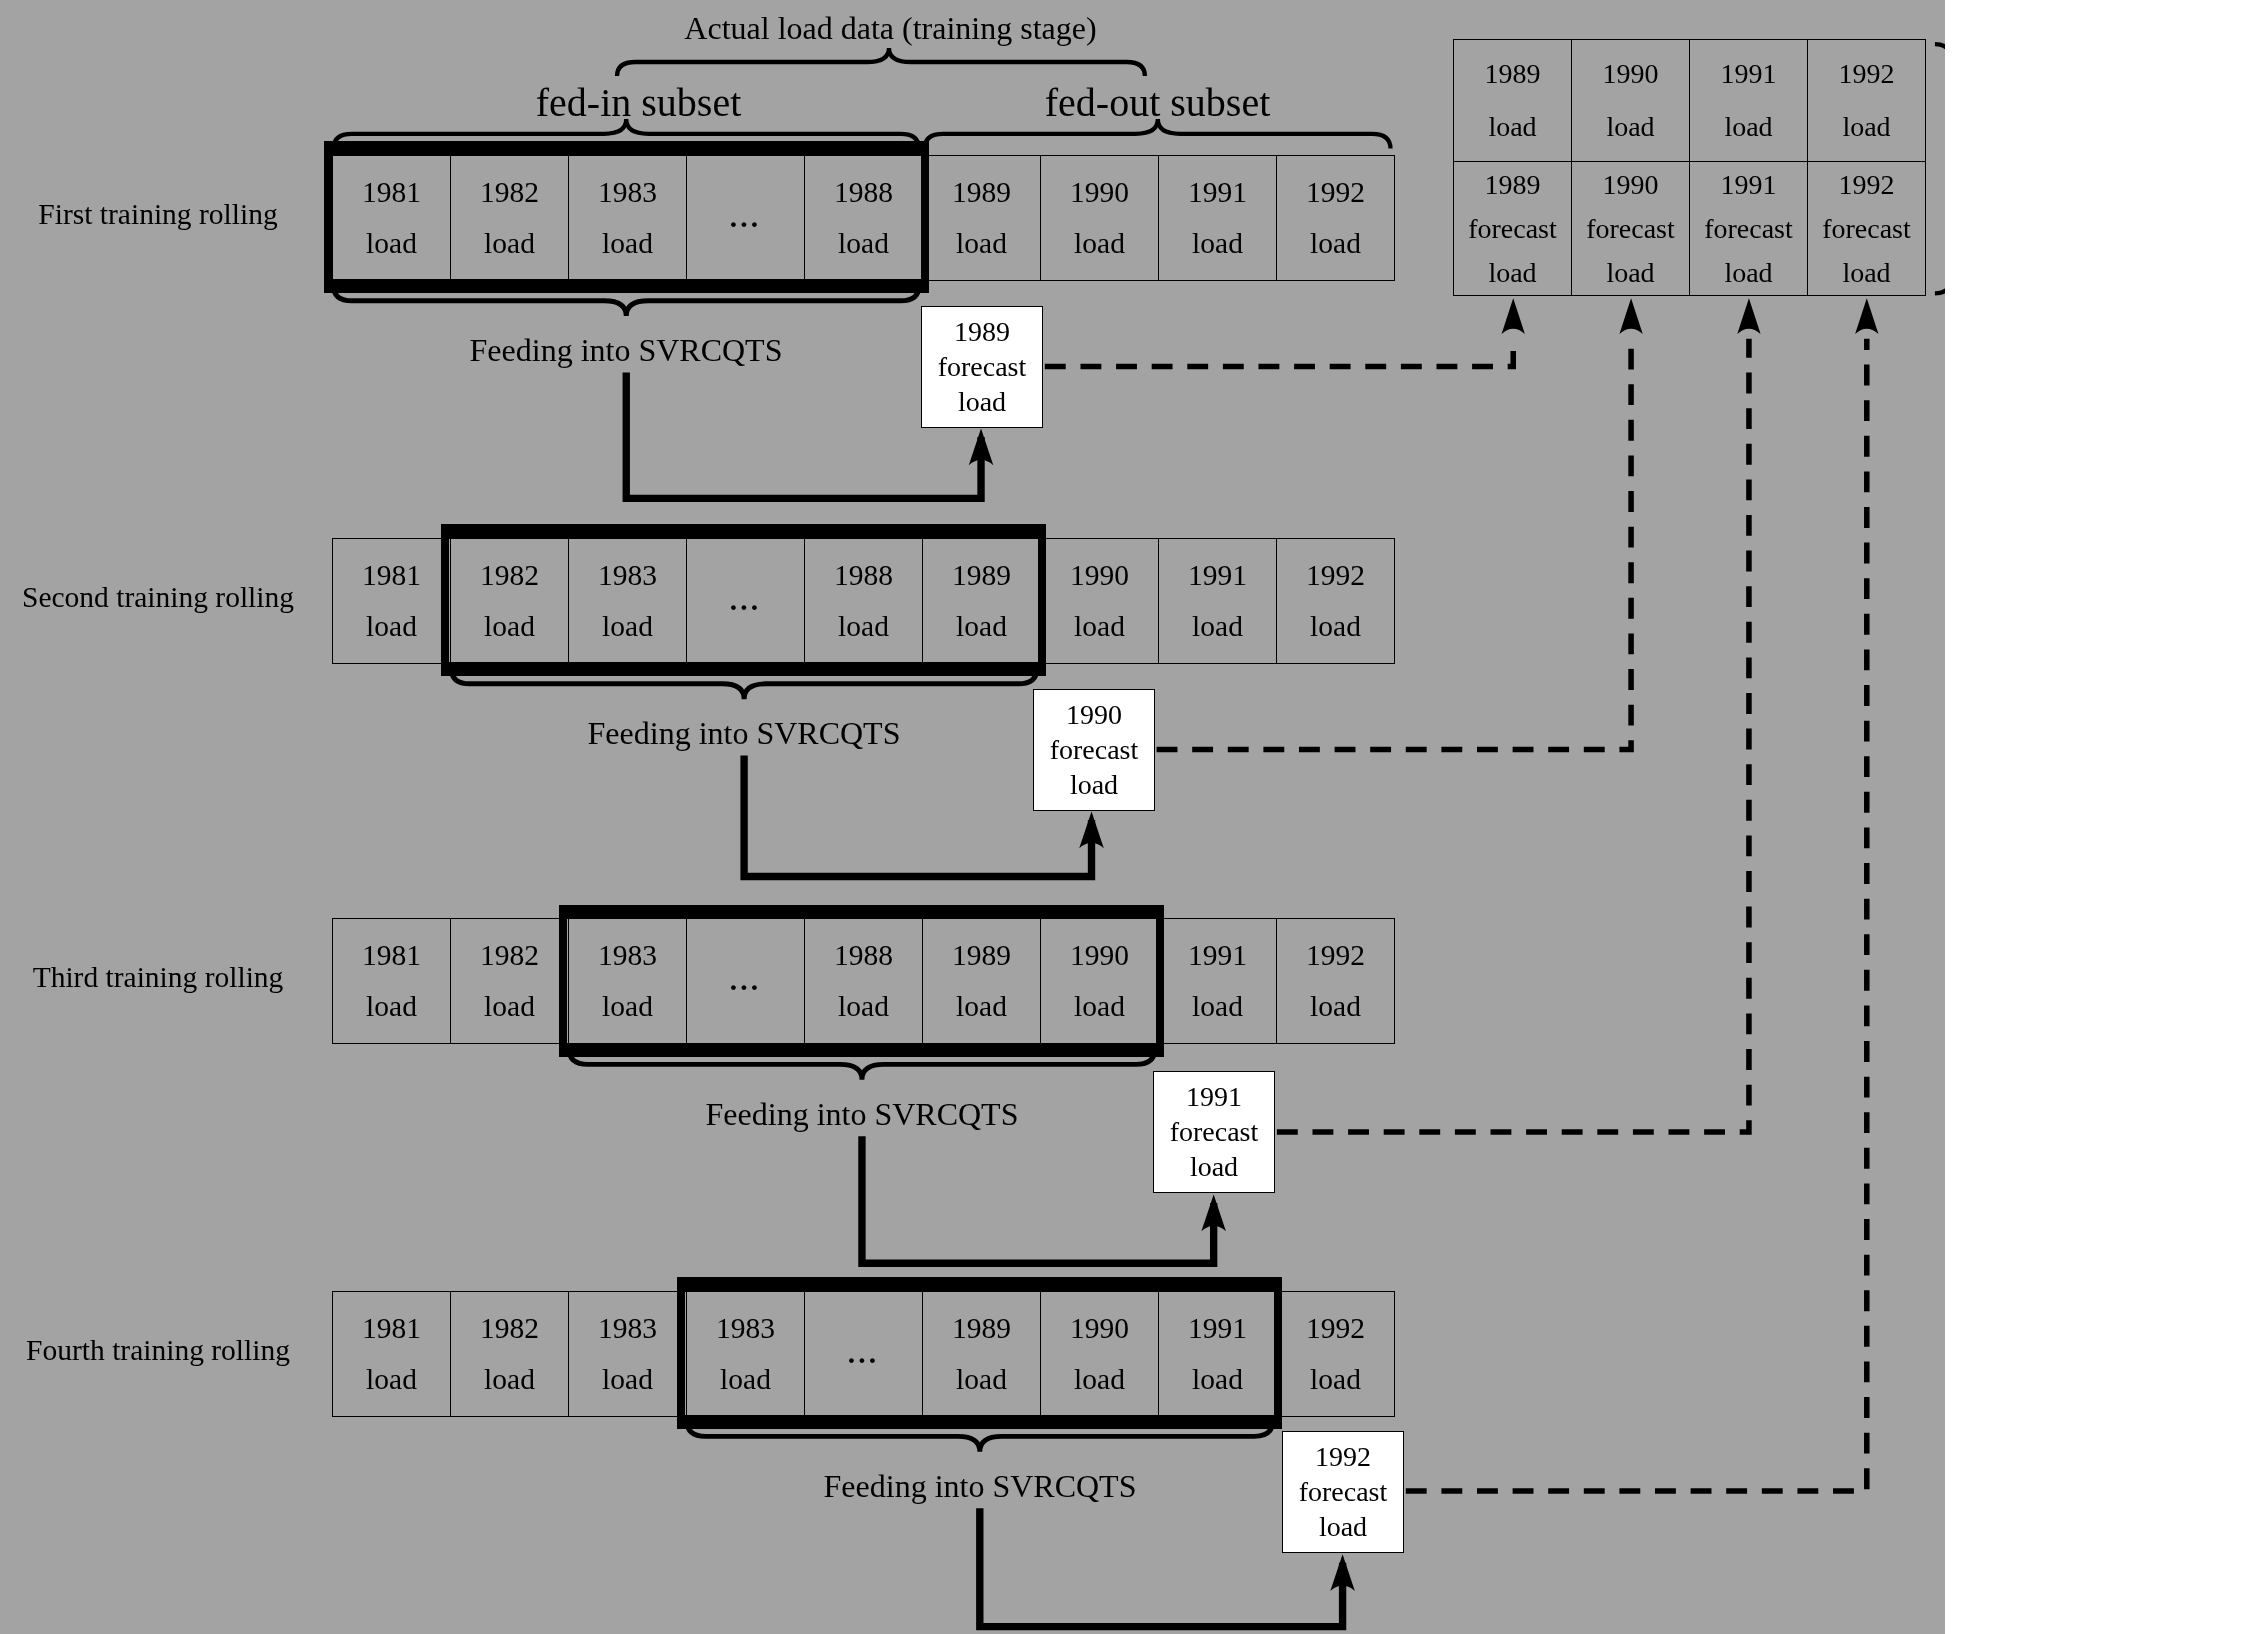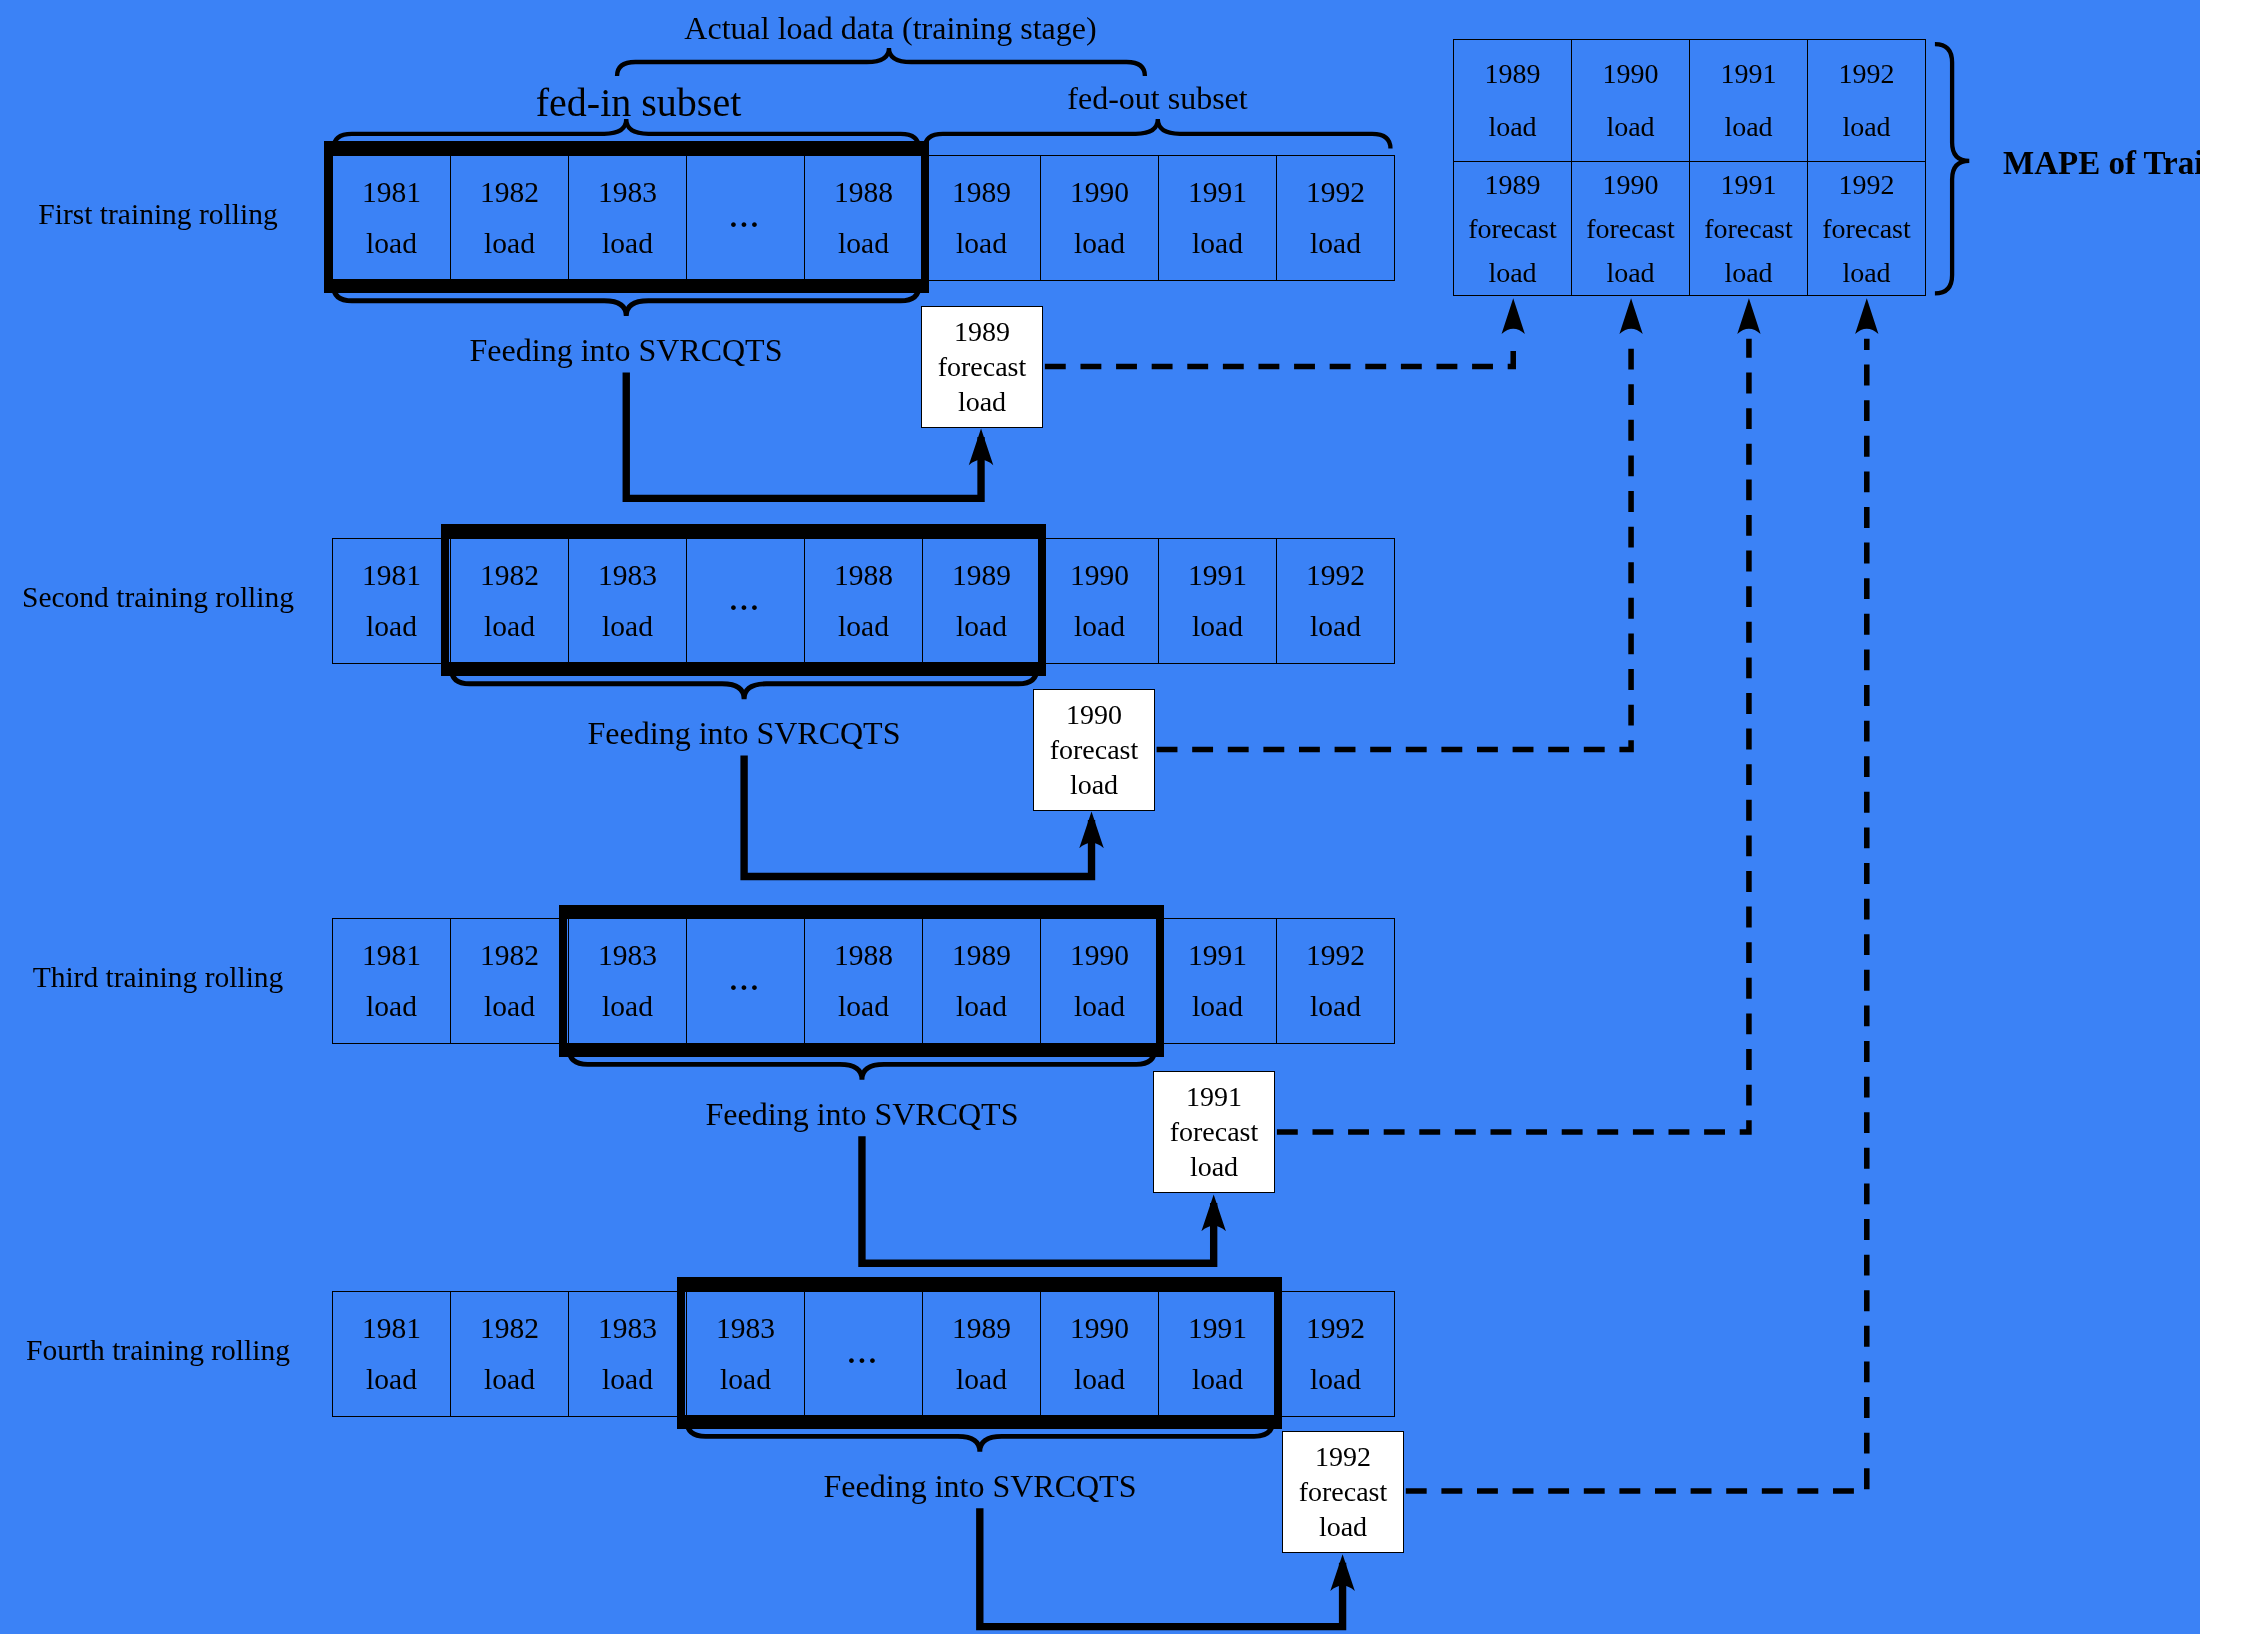--- a/index.html
+++ b/index.html
@@ -1,16 +1,16 @@
 <!DOCTYPE html>
 <html style="font-size:9.8px"><head>
 <meta charset="utf-8">
 <style>
   html,body{margin:0;padding:0;background:#ffffff;}
-  #canvas{position:relative;width:2200px;height:1634px;background:#3b82f6;
+  #canvas{position:relative;width:1945px;height:1634px;background:#a3a3a3;
           font-family:"Liberation Serif","DejaVu Serif",serif;color:#000;overflow:hidden;}
   .abs{position:absolute;}
   .lbl{font-size:31px;line-height:1.1;text-align:center;white-space:nowrap;}
   .row-label{font-size:29.5px;line-height:1.1;text-align:center;white-space:nowrap;}
   .cells{display:flex;border-left:1.8px solid #000;text-align:right;}
   .cell{box-sizing:border-box;width:118px;height:126px;border-right:1.8px solid #000;
         border-top:1.8px solid #000;border-bottom:1.8px solid #000;
         display:flex;flex-direction:column;align-items:center;justify-content:center;
         row-gap:21px;font-size:29.5px;line-height:1;}
   .dots{letter-spacing:3.1px;font-weight:bold;}
@@ -60,21 +60,21 @@
     <path d="M1884,1221 L2657,1221 L2657,552" fill="none" stroke="#000" stroke-width="9" stroke-dasharray="34 24"></path>
     <path d="M2657,486 L2638,544 Q2657,527 2676,544 Z" fill="#000"></path>
     <path d="M2080,1844 L2849,1844 L2849,552" fill="none" stroke="#000" stroke-width="9" stroke-dasharray="34 24"></path>
     <path d="M2849,486 L2830,544 Q2849,527 2868,544 Z" fill="#000"></path>
     <path d="M2290,2429 L3041,2429 L3041,552" fill="none" stroke="#000" stroke-width="9" stroke-dasharray="34 24"></path>
     <path d="M3041,486 L3022,544 Q3041,527 3060,544 Z" fill="#000"></path>
   </svg>
 
   <div class="abs lbl" style="left:654px;top:11px;width:473px;font-size:32px;">Actual load data (training stage)</div>
   <div class="abs lbl" style="left:485px;top:81px;width:307px;font-size:40px;">fed-in subset</div>
-  <div class="abs lbl" style="left:1004px;top:81px;width:307px;font-size:32px;">fed-out subset</div>
+  <div class="abs lbl" style="left:1004px;top:81px;width:307px;font-size:40px;">fed-out subset</div>
 
   <div class="abs row-label" style="left:0px;top:198px;width:316px;">First training rolling</div>
   <div class="abs cells" style="left:332px;top:155px;">
     <div class="cell">
         <span>1981</span>
         <span>load</span>
       </div>
     <div class="cell">
         <span>1982</span>
         <span>load</span>

